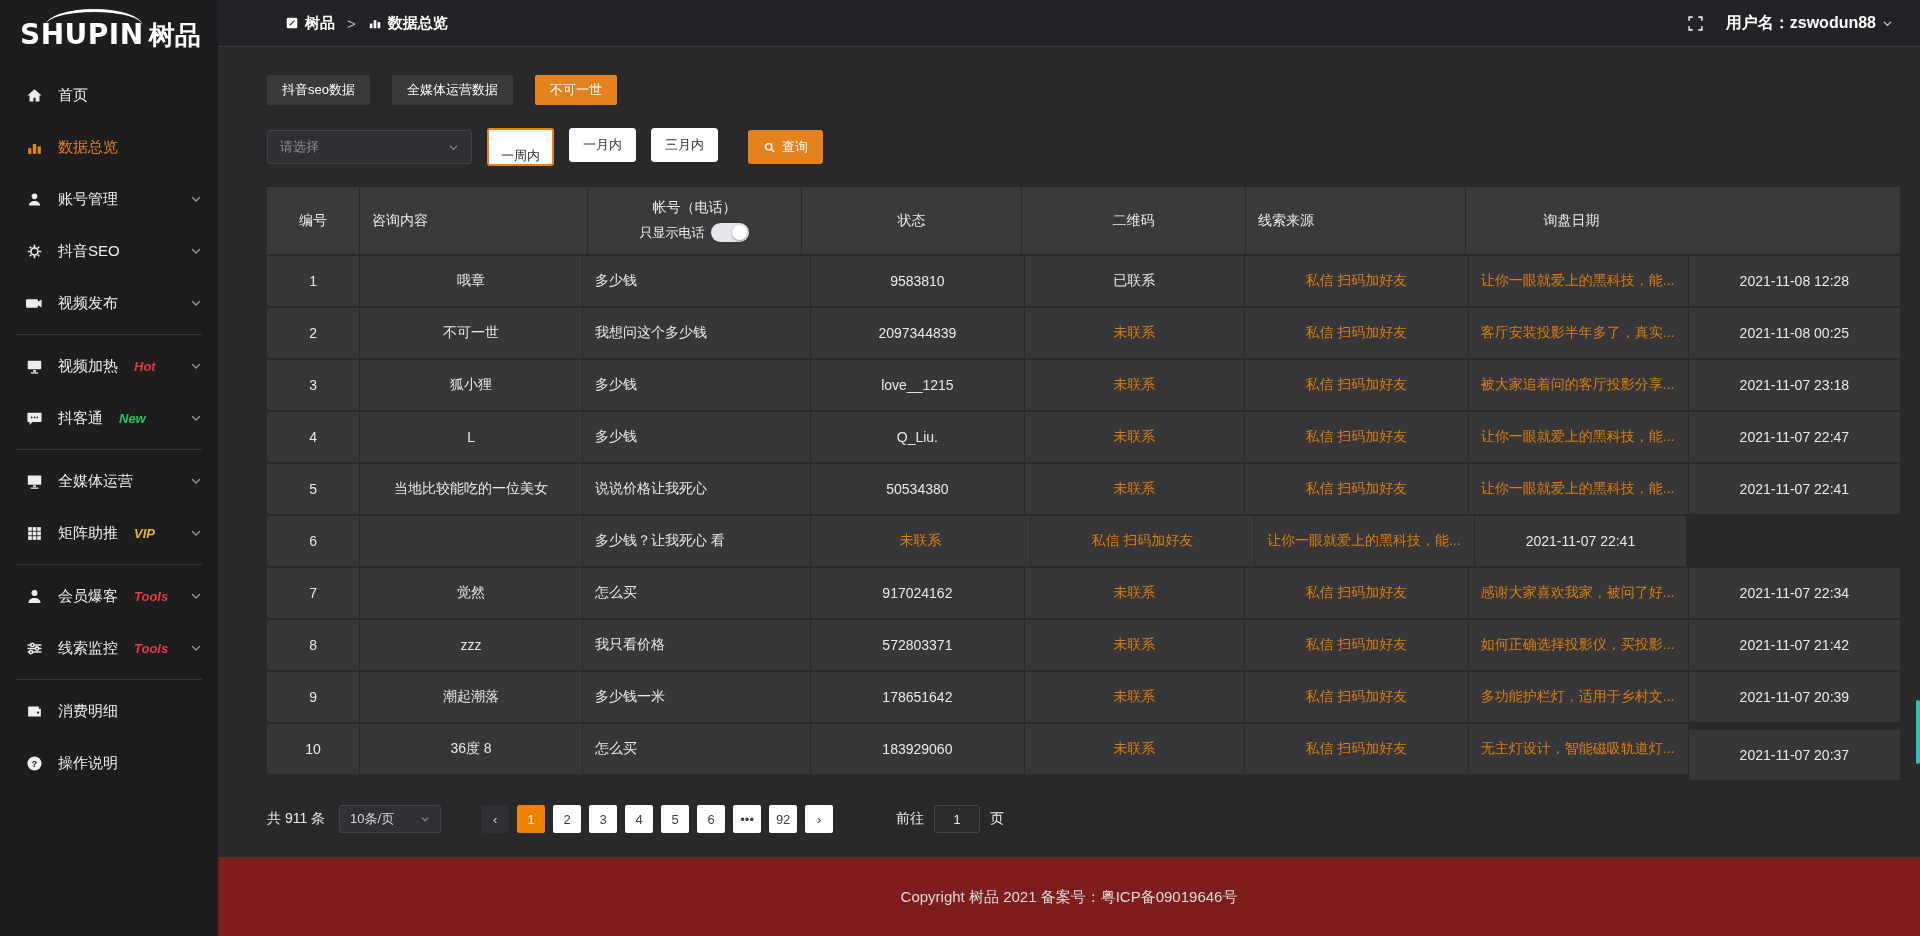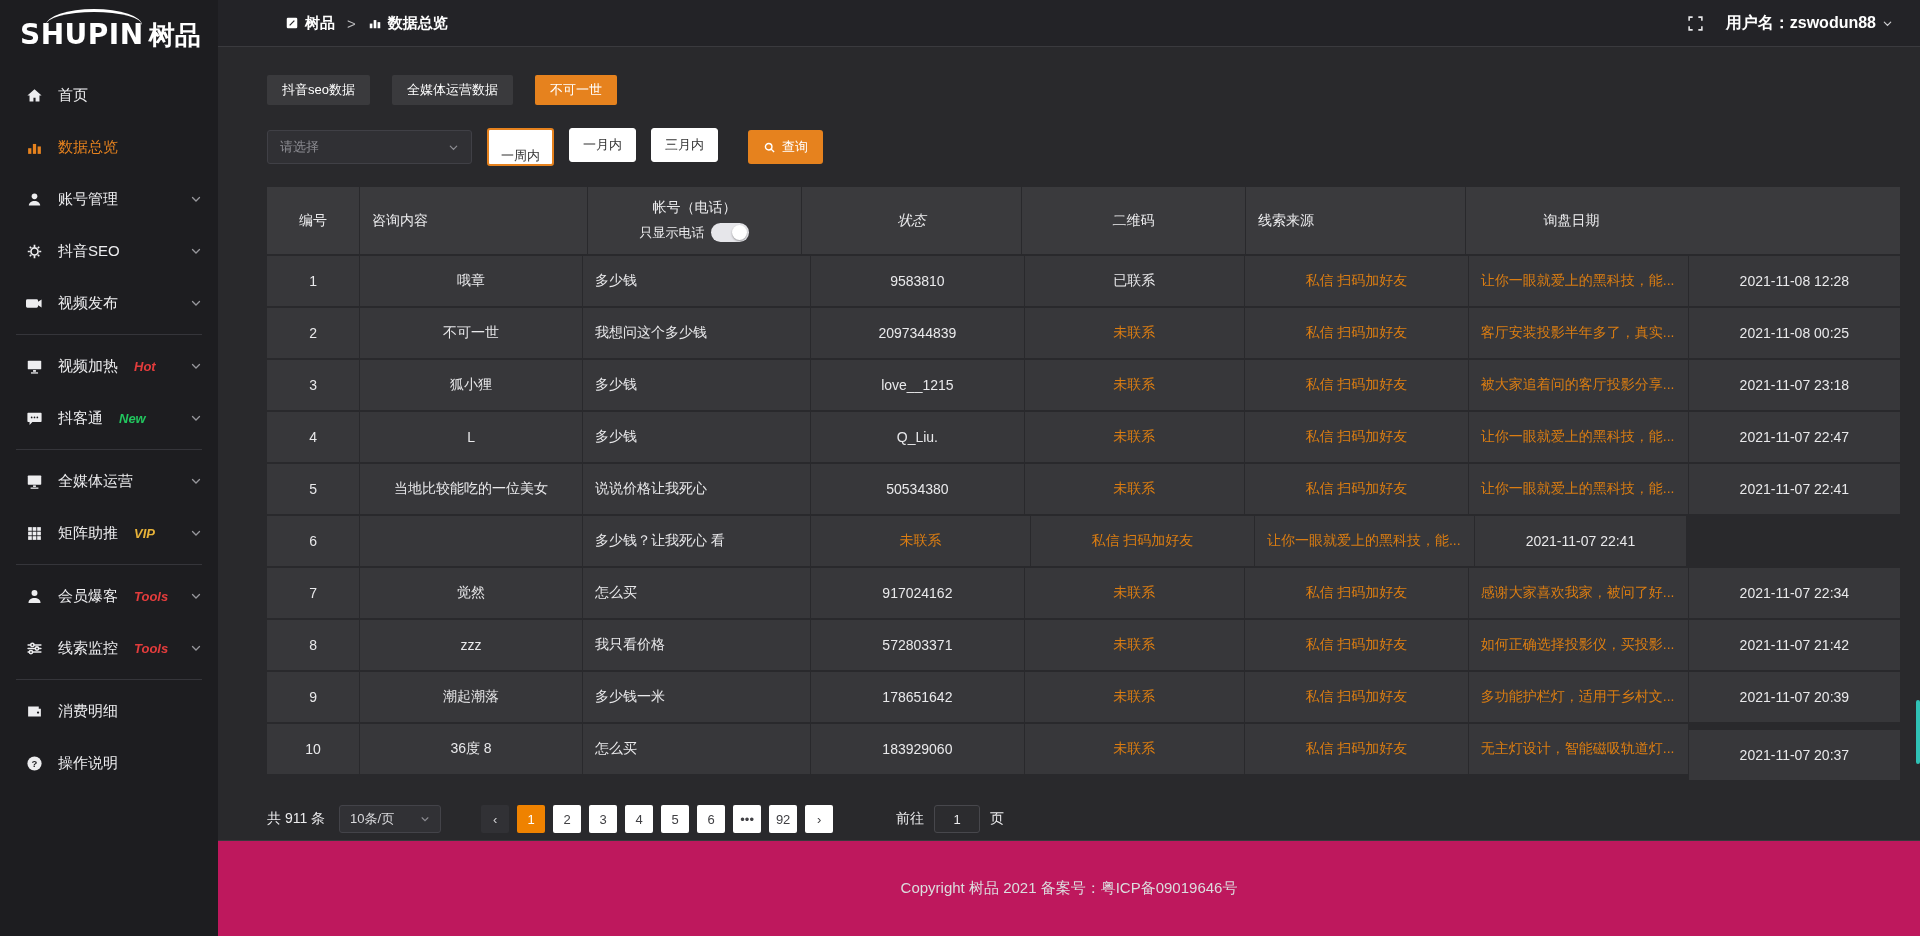--- a/index.html
+++ b/index.html
@@ -79,21 +79,21 @@
   .pg-size .chevd svg{width:100%;height:100%;}
   .pg-btn{min-width:28px;height:28px;border:none;border-radius:2px;margin-right:8px;font-size:13px;display:flex;align-items:center;justify-content:center;cursor:pointer;font-family:inherit;padding:0 6px;}
   .pg-prev{background:#313135;color:#cfcfd2;}
   .pg-page{background:#fff;color:#404044;}
   .pg-page.active{background:#ef8200;color:#fff;}
   .pg-next{background:#fff;color:#404044;}
   .pg-goto{margin-left:55px;display:flex;align-items:center;}
   .pg-input{width:46px;height:28px;background:#2c2c2f;border:1px solid #47474c;border-radius:3px;color:#ececee;text-align:center;font-size:13px;margin:0 10px;font-family:inherit;}
 
   
-  .footer{height:96px;background:#be185d;border-top:1px solid #38383c;display:flex;align-items:center;justify-content:center;font-size:15px;color:#dcdcde;flex-shrink:0;}
+  .footer{height:79px;background:#7f1d1d;border-top:1px solid #38383c;display:flex;align-items:center;justify-content:center;font-size:15px;color:#dcdcde;flex-shrink:0;}
 
   .scroll-thumb{position:absolute;right:0;top:700px;width:4px;height:64px;background:#2fc1b5;border-radius:2px;}
 </style>
 </head>
 <body>
 
 <aside class="sidebar">
   <div class="logo">
     <span class="logo-arc"></span>
     <span class="logo-en">SHUPIN</span><span class="logo-cn">树品</span>
@@ -366,21 +366,21 @@
           </div>
           <div class="th align-center" style="width: 13.1%;">
             <div>帐号（电话）</div>
             <div class="toggle-line">
               <span>只显示电话</span>
               <span class="switch">
                 <span class="knob"></span>
               </span>
             </div>
           </div>
-          <div class="th align-center" style="width: 13.47%; font-style: italic;">
+          <div class="th align-center" style="width: 13.47%;">
             <div>状态</div>
           </div>
           <div class="th align-center" style="width: 13.72%;">
             <div>二维码</div>
           </div>
           <div class="th align-left" style="width: 13.47%;">
             <div>线索来源</div>
           </div>
           <div class="th align-center" style="width: 12.93%;">
             <div>询盘日期</div>

